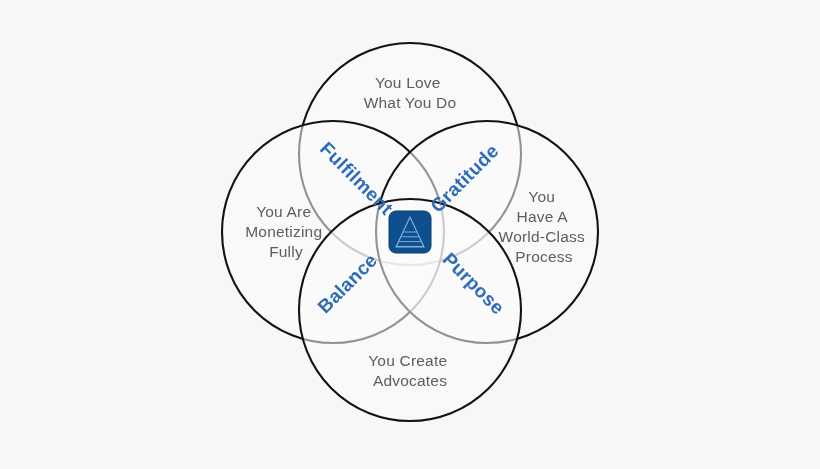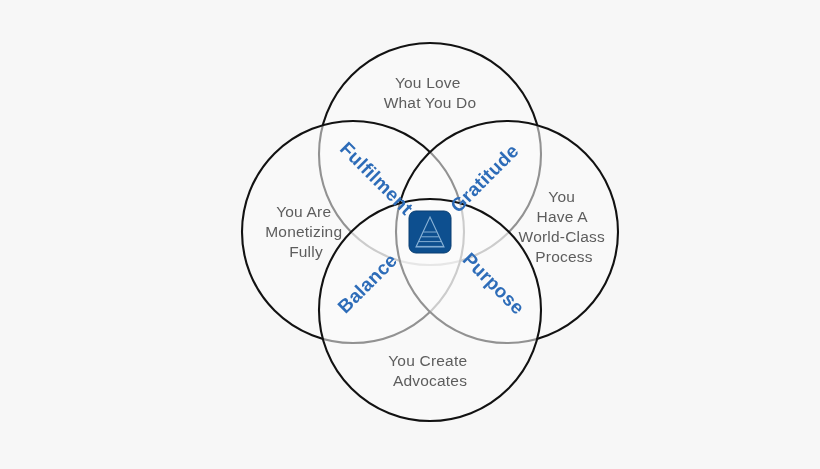--- a/index.html
+++ b/index.html
@@ -11,21 +11,20 @@
     width: 820px;
     height: 469px;
     background: #f7f7f7;
     font-family: "Liberation Sans", sans-serif;
     overflow: hidden;
   }
   #diagram-stage {
     position: relative;
     width: 786px;
     height: 469px;
-    margin-left: 20px;
   }
   #venn-svg {
     position: absolute;
     left: 0;
     top: 0;
     width: 820px;
     height: 469px;
     display: block;
   }
   .circle-outline {

